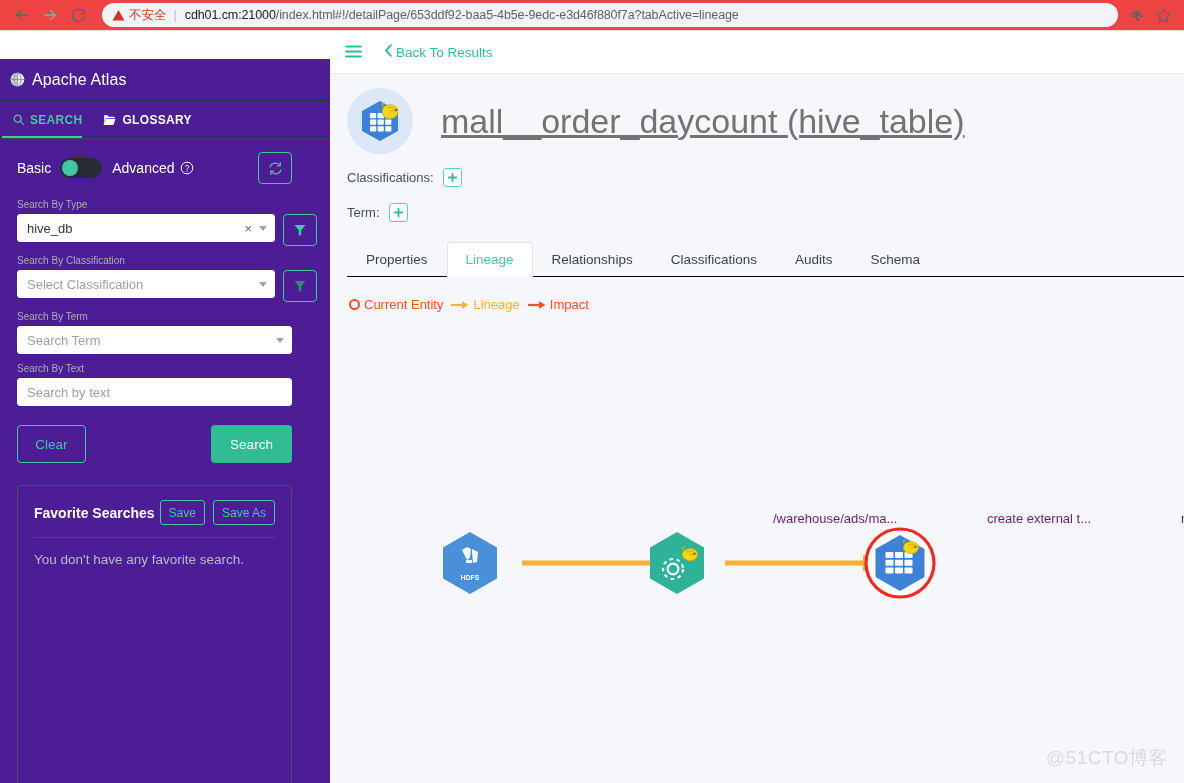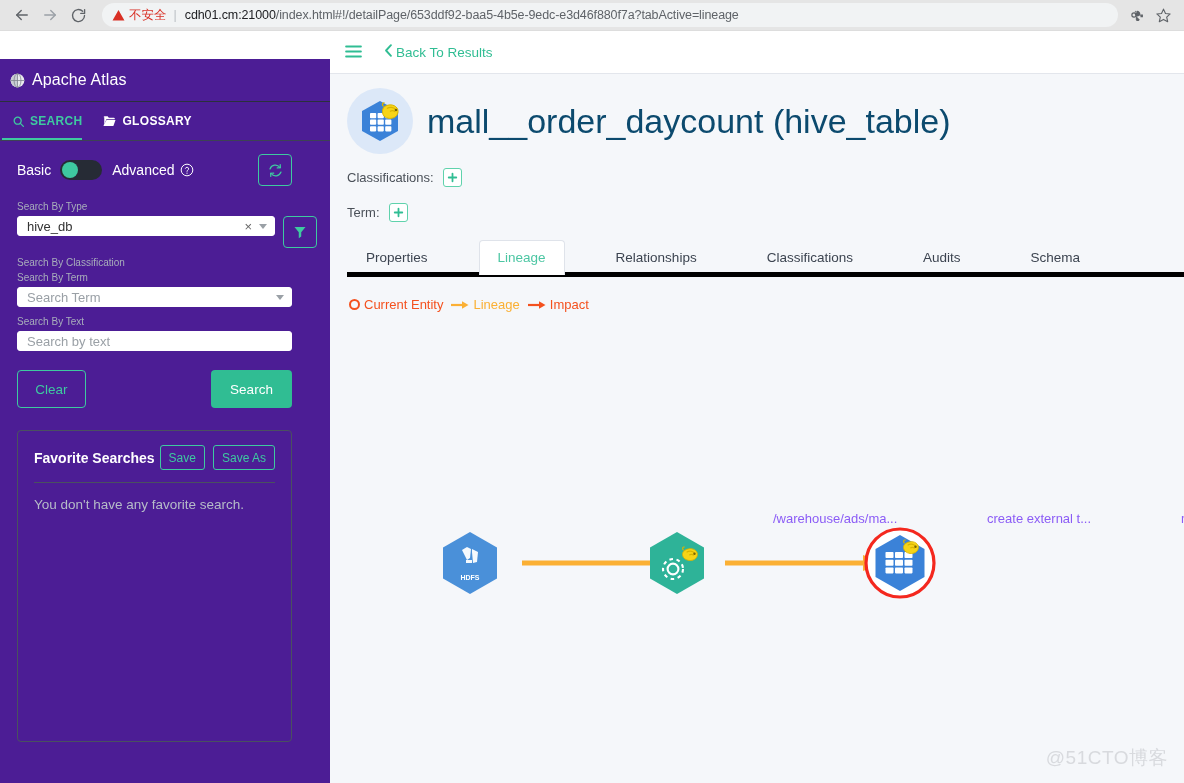--- a/index.html
+++ b/index.html
@@ -7,21 +7,21 @@
     margin: 0; padding: 0;
     width: 1184px; height: 783px;
     overflow: hidden;
     font-family: "Liberation Sans", sans-serif;
     background: #ffffff;
   }
 
   
   #browser-bar {
     height: 31px;
-    background: #e5e5e5;
+    background: #ef4444;
     display: flex;
     align-items: center;
     padding: 0 8px;
     border-bottom: 1px solid #dddddd;
     position: relative;
   }
   .nav-btn {
     width: 28px; height: 28px;
     display: flex; align-items: center; justify-content: center;
     color: #5f6368;
@@ -127,21 +127,21 @@
     display: flex; align-items: center; justify-content: center;
     color: #3ec9a0; background: transparent;
   }
 
   .field-label {
     font-size: 10px; color: #a8aebb; margin-bottom: 4px; display:block;
   }
   .field-row { display: flex; align-items: flex-start; margin-bottom: 9px; }
   .field-col { flex: 1 1 auto; }
   .select-box, .text-box {
-    height: 20px; background: #ffffff; border: 1px solid #ffffff;
+    height: 28px; background: #ffffff; border: 1px solid #ffffff;
     border-radius: 3px; display: flex; align-items: center;
     padding: 0 7px 0 9px; font-size: 13px; color: #444; width: 100%;
   }
   .select-box .val { flex: 1 1 auto; color: #333; }
   .select-box .ph { flex: 1 1 auto; color: #9aa0a6; }
   .text-box .ph { color: #9aa0a6; }
   .clr-x { color: #666; font-size: 13px; margin-right: 7px; cursor: pointer;}
   .caret {
     width: 0; height: 0;
     border-left: 4px solid transparent; border-right: 4px solid transparent;
@@ -206,41 +206,40 @@
   #entity-header {
     display: flex; align-items: center;
     padding: 14px 0 0 17px;
   }
   #entity-avatar {
     width: 66px; height: 66px; border-radius: 50%;
     background: #dce8f8; position: relative; flex: 0 0 auto;
     display: flex; align-items: center; justify-content: center;
   }
   #entity-title {
-    font-size: 34px; color: #0c4a6e; font-weight: 400;
-    margin-left: 14px; white-space: nowrap;
+    font-size: 34px; color: #737373; font-weight: 400;
+    margin-left: 28px; white-space: nowrap; text-decoration: underline;
   }
 
   .meta-row { display: flex; align-items: center; padding-left: 17px; }
   .meta-row.first { margin-top: 14px; }
   .meta-row.second { margin-top: 16px; }
   .meta-label { font-size: 13px; color: #4a5058; margin-right: 9px; }
   .plus-btn {
     width: 19px; height: 19px; border: 1px solid #5fd2ac; border-radius: 3px;
     color: #30bd93; font-size: 14px; line-height: 1;
     display: flex; align-items: center; justify-content: center;
     background: #fff;
   }
 
   #tab-strip {
     margin-top: 19px; margin-left: 17px;
     display: flex; align-items: center;
-    border-bottom: 5px solid #000000;
+    border-bottom: 1px solid #000000;
     height: 36px;
-    gap: 32px;
   }
   .etab {
     padding: 0 18px; height: 35px;
     display: flex; align-items: center;
     font-size: 13.5px; color: #3c4450;
     border: 1px solid transparent;
     border-radius: 4px 4px 0 0;
     position: relative; top: 1px;
   }
   .etab.active {
@@ -257,21 +256,21 @@
   .legend-circle {
     width: 11px; height: 11px; border-radius: 50%;
     border: 2px solid #f4511e; box-sizing: border-box;
   }
   .legend-arrow { display: inline-flex; align-items: center; }
 
   
   #graph-area { flex: 1 1 auto; position: relative; }
   #graph { position: absolute; left: 0; top: 0; }
   .node-label {
-    position: absolute; font-size: 13px; color: #8b5cf6;
+    position: absolute; font-size: 13px; color: #701a75;
     white-space: nowrap; text-align: center;
   }
   #watermark {
     position: absolute; right: 16px; bottom: 12px;
     color: #d8dade; font-size: 19px; letter-spacing: .5px;
   }
 </style>
 </head>
 <body>
 
@@ -395,20 +394,33 @@
           <div class="filter-btn">
             <svg width="14" height="14" viewBox="0 0 24 24" fill="#3ec9a0">
                 <path d="M2.5 3.5h19l-7.4 9v7.4l-4.2 2.6v-10z"></path>
               </svg>
           </div>
         </div>
       </div>
 
       <div>
         <span class="field-label">Search By Classification</span>
+        <div class="field-row">
+          <div class="field-col">
+            <div class="select-box">
+              <span class="ph">Select Classification</span>
+              <span class="caret"></span>
+            </div>
+          </div>
+          <div class="filter-btn">
+            <svg width="14" height="14" viewBox="0 0 24 24" fill="#2e8f73">
+                <path d="M2.5 3.5h19l-7.4 9v7.4l-4.2 2.6v-10z"></path>
+              </svg>
+          </div>
+        </div>
       </div>
 
       <div class="pad-right">
         <span class="field-label">Search By Term</span>
         <div class="field-row">
           <div class="field-col">
             <div class="select-box">
               <span class="ph">Search Term</span>
               <span class="caret"></span>
             </div>

